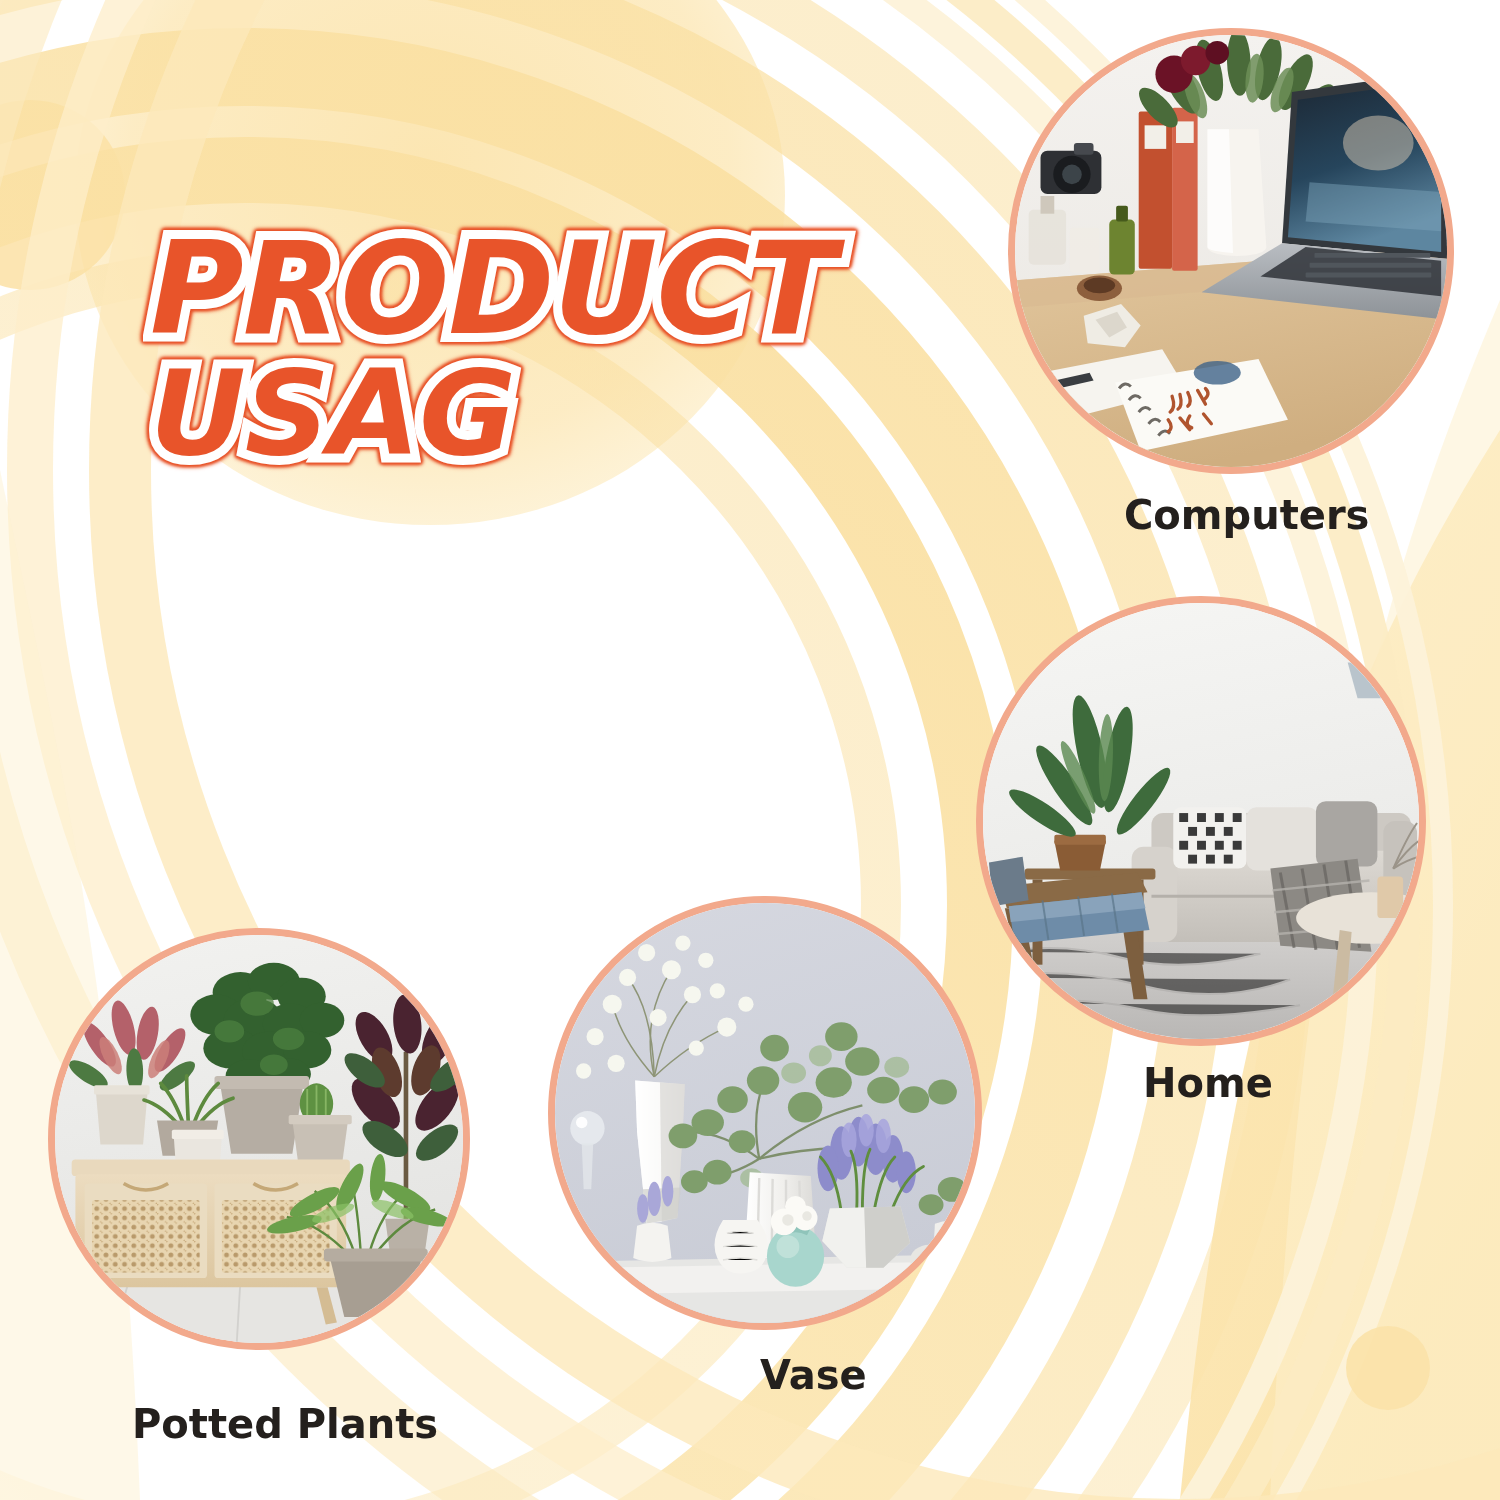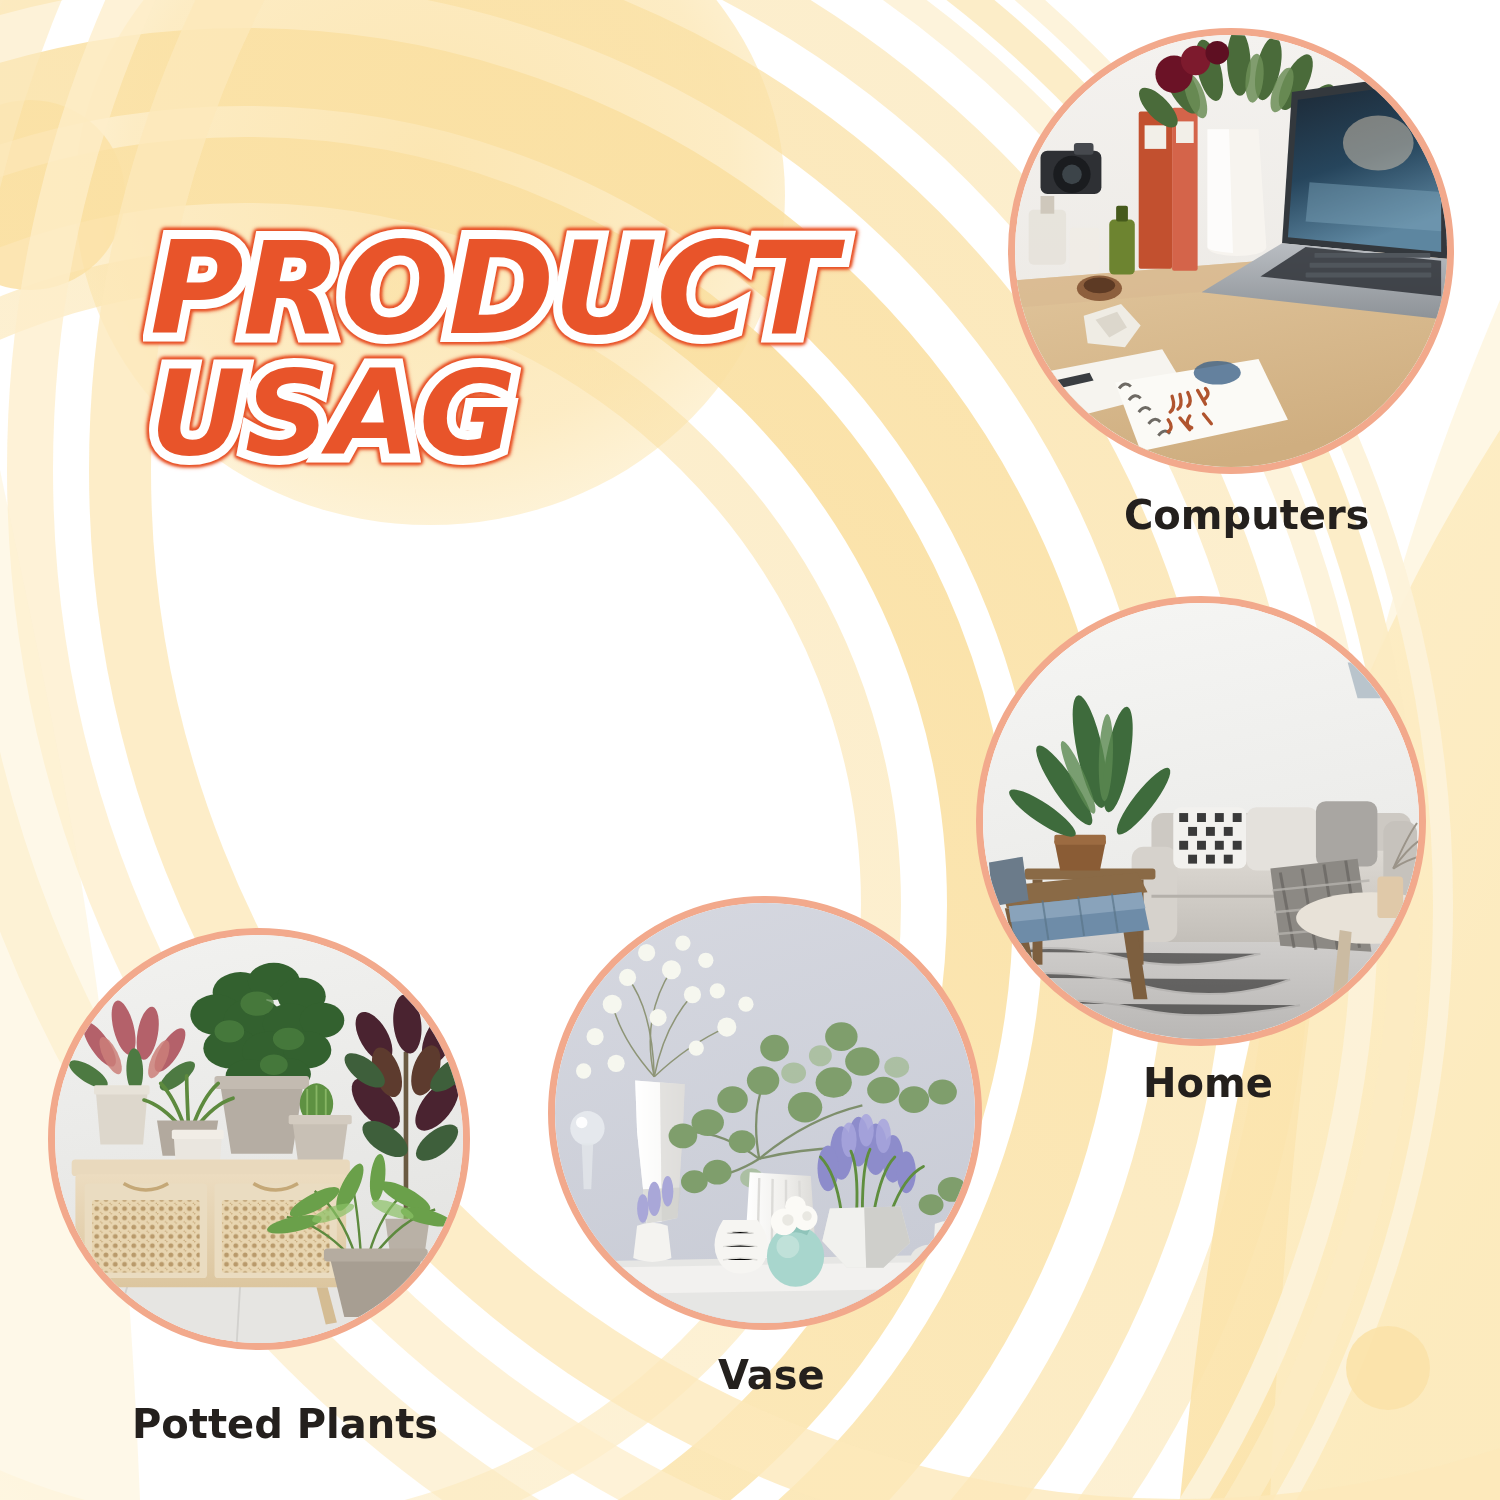--- a/index.html
+++ b/index.html
@@ -53,21 +53,21 @@
     position:absolute;
     font-family:"DejaVu Sans",sans-serif;
     font-weight:700;
     font-size:40px;
     color:#24201d;
     white-space:nowrap;
     z-index:35;
   }
   #label-computers{left:1124px;top:492px;}
   #label-home{left:1143px;top:1060px;text-align:right;}
-  #label-vase{left:718px;top:1352px;}
+  #label-vase{left:760px;top:1352px;}
   #label-potted{left:132px;top:1380px;margin-top:21px;}
 </style>
 </head>
 <body>
 
 <div id="stage">
 
   <svg id="bg" viewBox="0 0 1500 1500" preserveAspectRatio="none" aria-hidden="true">
     <defs>
       <linearGradient id="fadeLeft" x1="0" y1="0" x2="1" y2="0.35">

